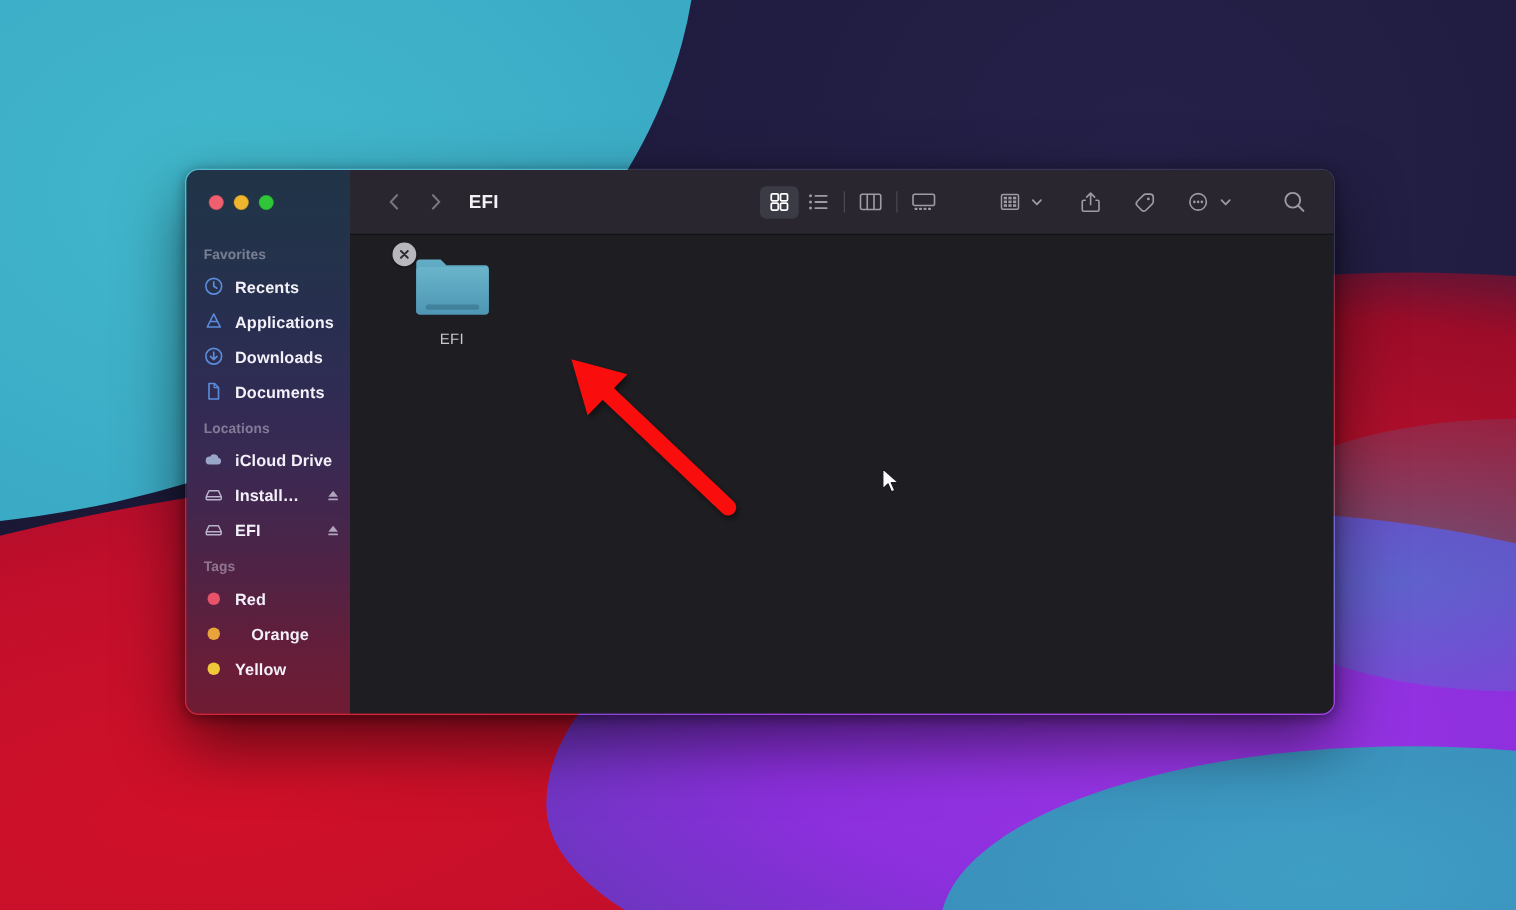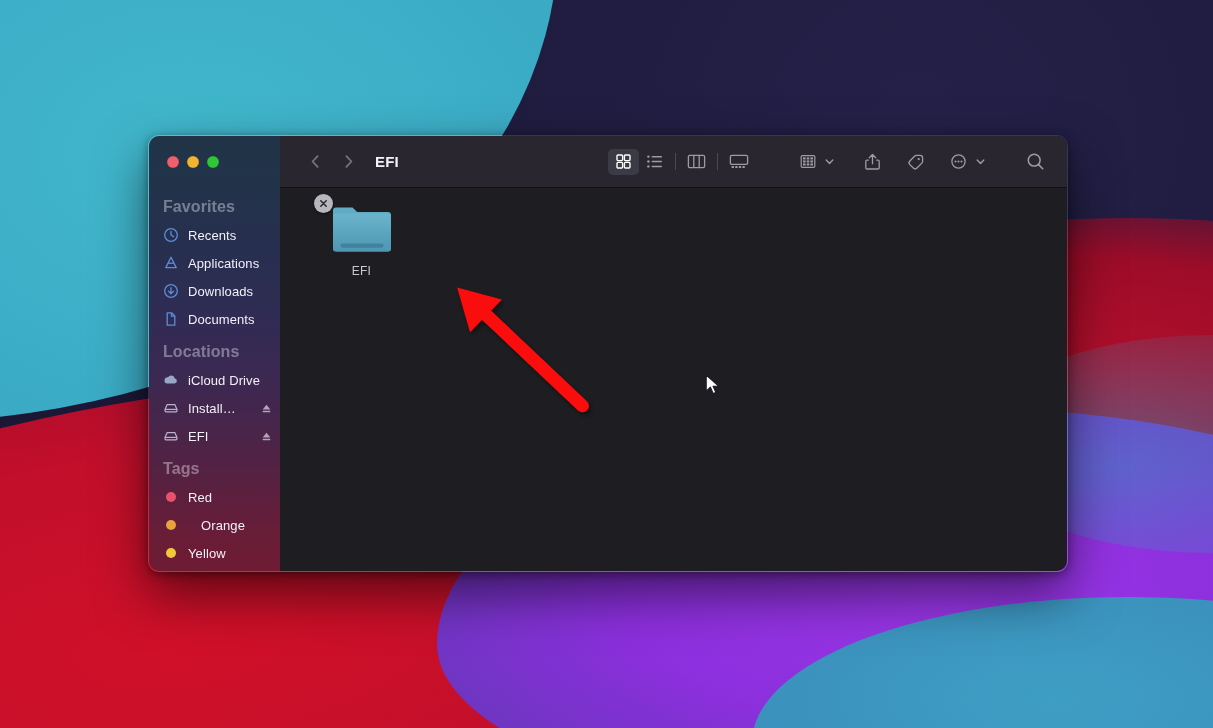--- a/index.html
+++ b/index.html
@@ -114,28 +114,28 @@
   #traffic {
     height:52px; display:flex; align-items:center;
     padding-left:18px; gap:8px;
   }
   .light { width:12px; height:12px; border-radius:50%; }
   .light.red    { background:#ef5f6d; box-shadow:inset 0 0 0 .5px rgba(0,0,0,.18); }
   .light.yellow { background:#f0b52e; box-shadow:inset 0 0 0 .5px rgba(0,0,0,.18); }
   .light.green  { background:#2fc63a; box-shadow:inset 0 0 0 .5px rgba(0,0,0,.18); }
 
   .sb-header {
-    font-size:16px; font-weight:700; letter-spacing:.1px;
+    font-size:11px; font-weight:700; letter-spacing:.1px;
     color:rgba(235,232,245,.42);
     padding:10px 0 5px 14px;
   }
   .sb-item {
     height:28px; display:flex; align-items:center;
     padding:0 8px 0 14px; gap:9px;
-    color:#f2f0f8; font-size:13px; font-weight:400;
+    color:#f2f0f8; font-size:13px; font-weight:700;
     letter-spacing:.1px;
   }
   .sb-icon { width:16px; height:16px; flex:0 0 16px; display:block; }
   .sb-label { flex:1 1 auto; white-space:nowrap; overflow:hidden; }
   .sb-eject { width:11px; height:11px; flex:0 0 11px; opacity:.78; }
   .tag-dot { width:10px; height:10px; border-radius:50%; flex:0 0 10px; margin-left:3px; }
 
   
   #pane { flex:1 1 auto; display:flex; flex-direction:column; background:#1e1e22; }
 

